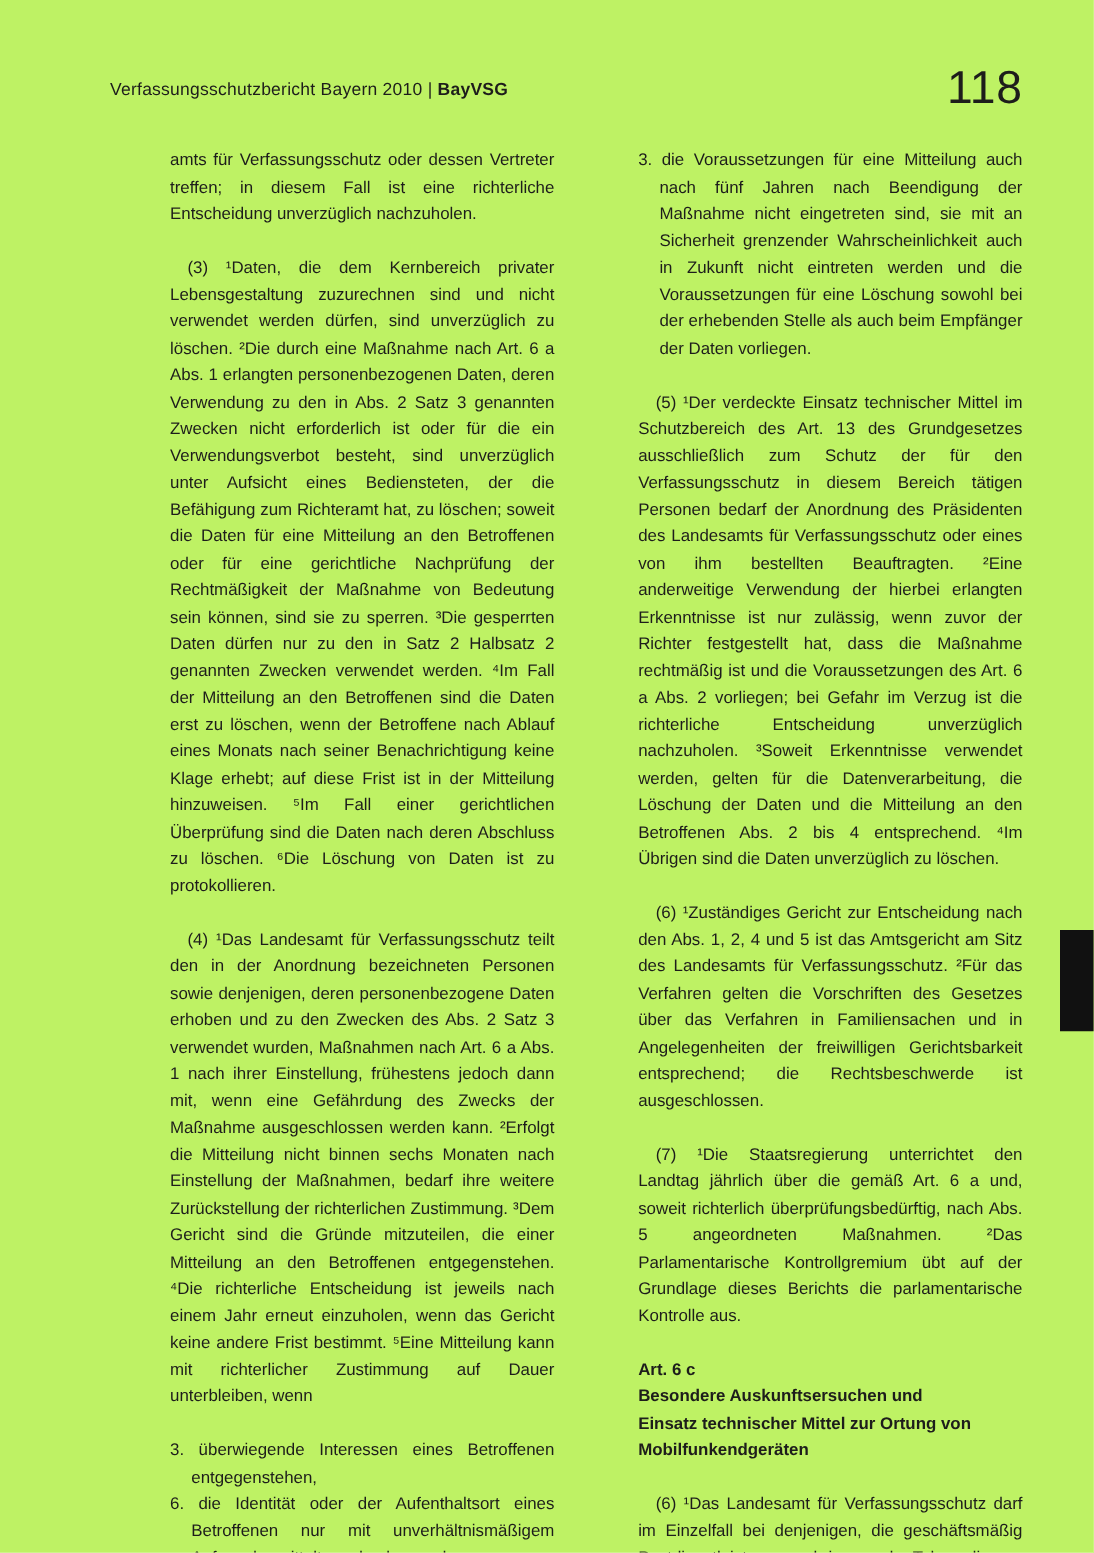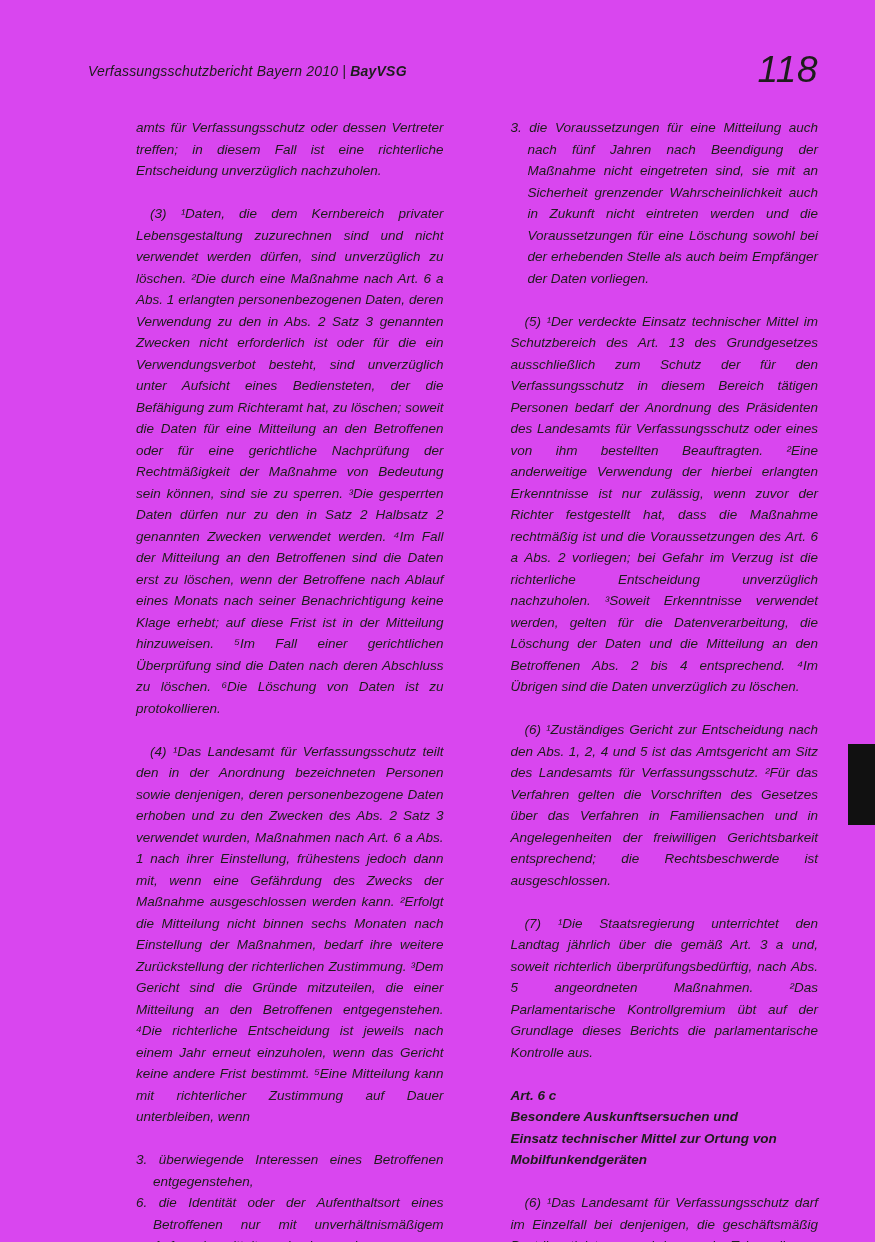--- a/index.html
+++ b/index.html
@@ -3,24 +3,23 @@
 <meta charset="utf-8">
 <style>
   * { margin: 0; padding: 0; box-sizing: border-box; }
   html, body { width: 875px; }
   body { font-family: "Liberation Sans", sans-serif; }
 
   .page {
     position: relative;
     width: 875px;
     height: 1242px;
-    background: #d946ef;
+    background: #bef264;
     color: #1d1d1b;
     overflow: hidden;
-    font-style: italic;
   }
 
   .running-title {
     position: absolute;
     left: 88px;
     top: 63px;
     font-size: 14px;
     letter-spacing: 0.2px;
     white-space: nowrap;
   }
@@ -89,21 +88,21 @@
       <p class="p-indent">(3) ¹Daten, die dem Kernbereich privater Lebensgestaltung zuzurechnen sind und nicht verwendet werden dürfen, sind unverzüglich zu löschen. ²Die durch eine Maßnahme nach Art. 6 a Abs. 1 erlangten personenbezogenen Daten, deren Verwendung zu den in Abs. 2 Satz 3 genannten Zwecken nicht erforderlich ist oder für die ein Verwendungsverbot besteht, sind unverzüglich unter Aufsicht eines Bediensteten, der die Befähigung zum Richteramt hat, zu löschen; soweit die Daten für eine Mitteilung an den Betroffenen oder für eine gerichtliche Nachprüfung der Rechtmäßigkeit der Maßnahme von Bedeutung sein können, sind sie zu sperren. ³Die gesperrten Daten dürfen nur zu den in Satz 2 Halbsatz 2 genannten Zwecken verwendet werden. ⁴Im Fall der Mitteilung an den Betroffenen sind die Daten erst zu löschen, wenn der Betroffene nach Ablauf eines Monats nach seiner Benachrichtigung keine Klage erhebt; auf diese Frist ist in der Mitteilung hinzuweisen. ⁵Im Fall einer gerichtlichen Überprüfung sind die Daten nach deren Abschluss zu löschen. ⁶Die Löschung von Daten ist zu protokollieren.</p>
       <p class="p-indent">(4) ¹Das Landesamt für Verfassungsschutz teilt den in der Anordnung bezeichneten Personen sowie denjenigen, deren personenbezogene Daten erhoben und zu den Zwecken des Abs. 2 Satz 3 verwendet wurden, Maßnahmen nach Art. 6 a Abs. 1 nach ihrer Einstellung, frühestens jedoch dann mit, wenn eine Gefährdung des Zwecks der Maßnahme ausgeschlossen werden kann. ²Erfolgt die Mitteilung nicht binnen sechs Monaten nach Einstellung der Maßnahmen, bedarf ihre weitere Zurückstellung der richterlichen Zustimmung. ³Dem Gericht sind die Gründe mitzuteilen, die einer Mitteilung an den Betroffenen entgegenstehen. ⁴Die richterliche Entscheidung ist jeweils nach einem Jahr erneut einzuholen, wenn das Gericht keine andere Frist bestimmt. ⁵Eine Mitteilung kann mit richterlicher Zustimmung auf Dauer unterbleiben, wenn</p>
       <p class="p-list">3. überwiegende Interessen eines Betroffenen entgegenstehen,</p>
       <p class="p-list flush">6. die Identität oder der Aufenthaltsort eines Betroffenen nur mit unverhältnismäßigem Aufwand ermittelt werden kann oder</p>
     </section>
 
     <section class="column">
       <p class="p-list flush">3. die Voraussetzungen für eine Mitteilung auch nach fünf Jahren nach Beendigung der Maßnahme nicht eingetreten sind, sie mit an Sicherheit grenzender Wahrscheinlichkeit auch in Zukunft nicht eintreten werden und die Voraussetzungen für eine Löschung sowohl bei der erhebenden Stelle als auch beim Empfänger der Daten vorliegen.</p>
       <p class="p-indent">(5) ¹Der verdeckte Einsatz technischer Mittel im Schutzbereich des Art. 13 des Grundgesetzes ausschließlich zum Schutz der für den Verfassungsschutz in diesem Bereich tätigen Personen bedarf der Anordnung des Präsidenten des Landesamts für Verfassungsschutz oder eines von ihm bestellten Beauftragten. ²Eine anderweitige Verwendung der hierbei erlangten Erkenntnisse ist nur zulässig, wenn zuvor der Richter festgestellt hat, dass die Maßnahme rechtmäßig ist und die Voraussetzungen des Art. 6 a Abs. 2 vorliegen; bei Gefahr im Verzug ist die richterliche Entscheidung unverzüglich nachzuholen. ³Soweit Erkenntnisse verwendet werden, gelten für die Datenverarbeitung, die Löschung der Daten und die Mitteilung an den Betroffenen Abs. 2 bis 4 entsprechend. ⁴Im Übrigen sind die Daten unverzüglich zu löschen.</p>
       <p class="p-indent">(6) ¹Zuständiges Gericht zur Entscheidung nach den Abs. 1, 2, 4 und 5 ist das Amtsgericht am Sitz des Landesamts für Verfassungsschutz. ²Für das Verfahren gelten die Vorschriften des Gesetzes über das Verfahren in Familiensachen und in Angelegenheiten der freiwilligen Gerichtsbarkeit entsprechend; die Rechtsbeschwerde ist ausgeschlossen.</p>
-      <p class="p-indent">(7) ¹Die Staatsregierung unterrichtet den Landtag jährlich über die gemäß Art. 3 a und, soweit richterlich überprüfungsbedürftig, nach Abs. 5 angeordneten Maßnahmen. ²Das Parlamentarische Kontrollgremium übt auf der Grundlage dieses Berichts die parlamentarische Kontrolle aus.</p>
+      <p class="p-indent">(7) ¹Die Staatsregierung unterrichtet den Landtag jährlich über die gemäß Art. 6 a und, soweit richterlich überprüfungsbedürftig, nach Abs. 5 angeordneten Maßnahmen. ²Das Parlamentarische Kontrollgremium übt auf der Grundlage dieses Berichts die parlamentarische Kontrolle aus.</p>
       <p class="p-heading">Art. 6 c
 Besondere Auskunftsersuchen und
 Einsatz technischer Mittel zur Ortung von
 Mobilfunkendgeräten</p>
       <p class="p-indent">(6) ¹Das Landesamt für Verfassungsschutz darf im Einzelfall bei denjenigen, die geschäftsmäßig Postdienstleistungen erbringen oder Telemedien</p>
     </section>
 
   </main>
 
   <div class="thumb-tab"></div>

